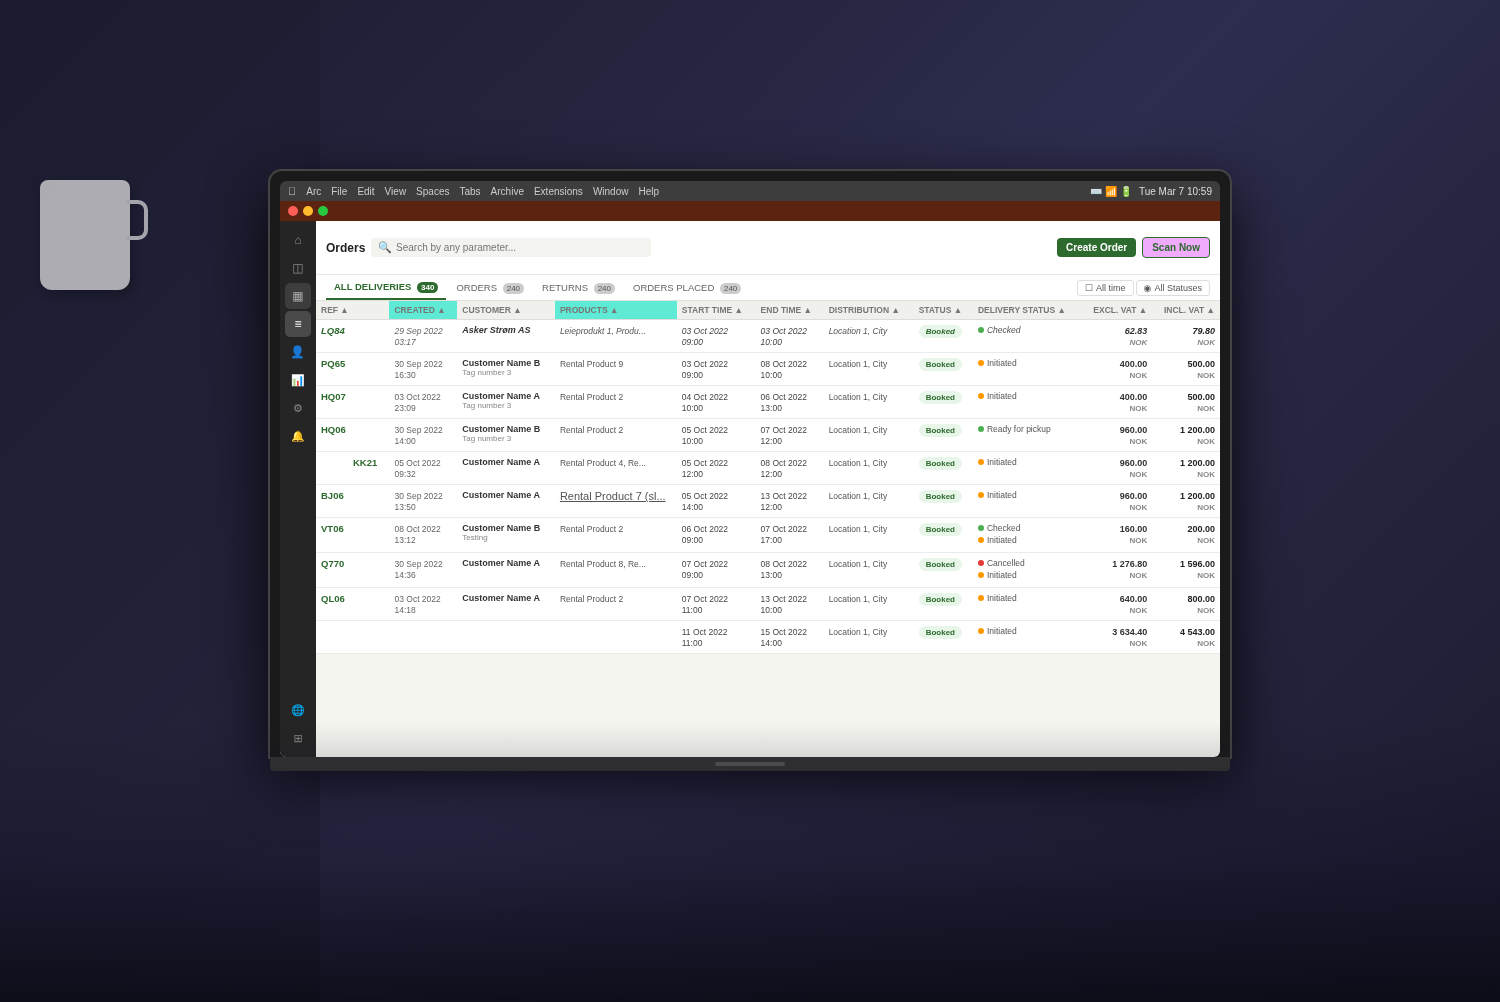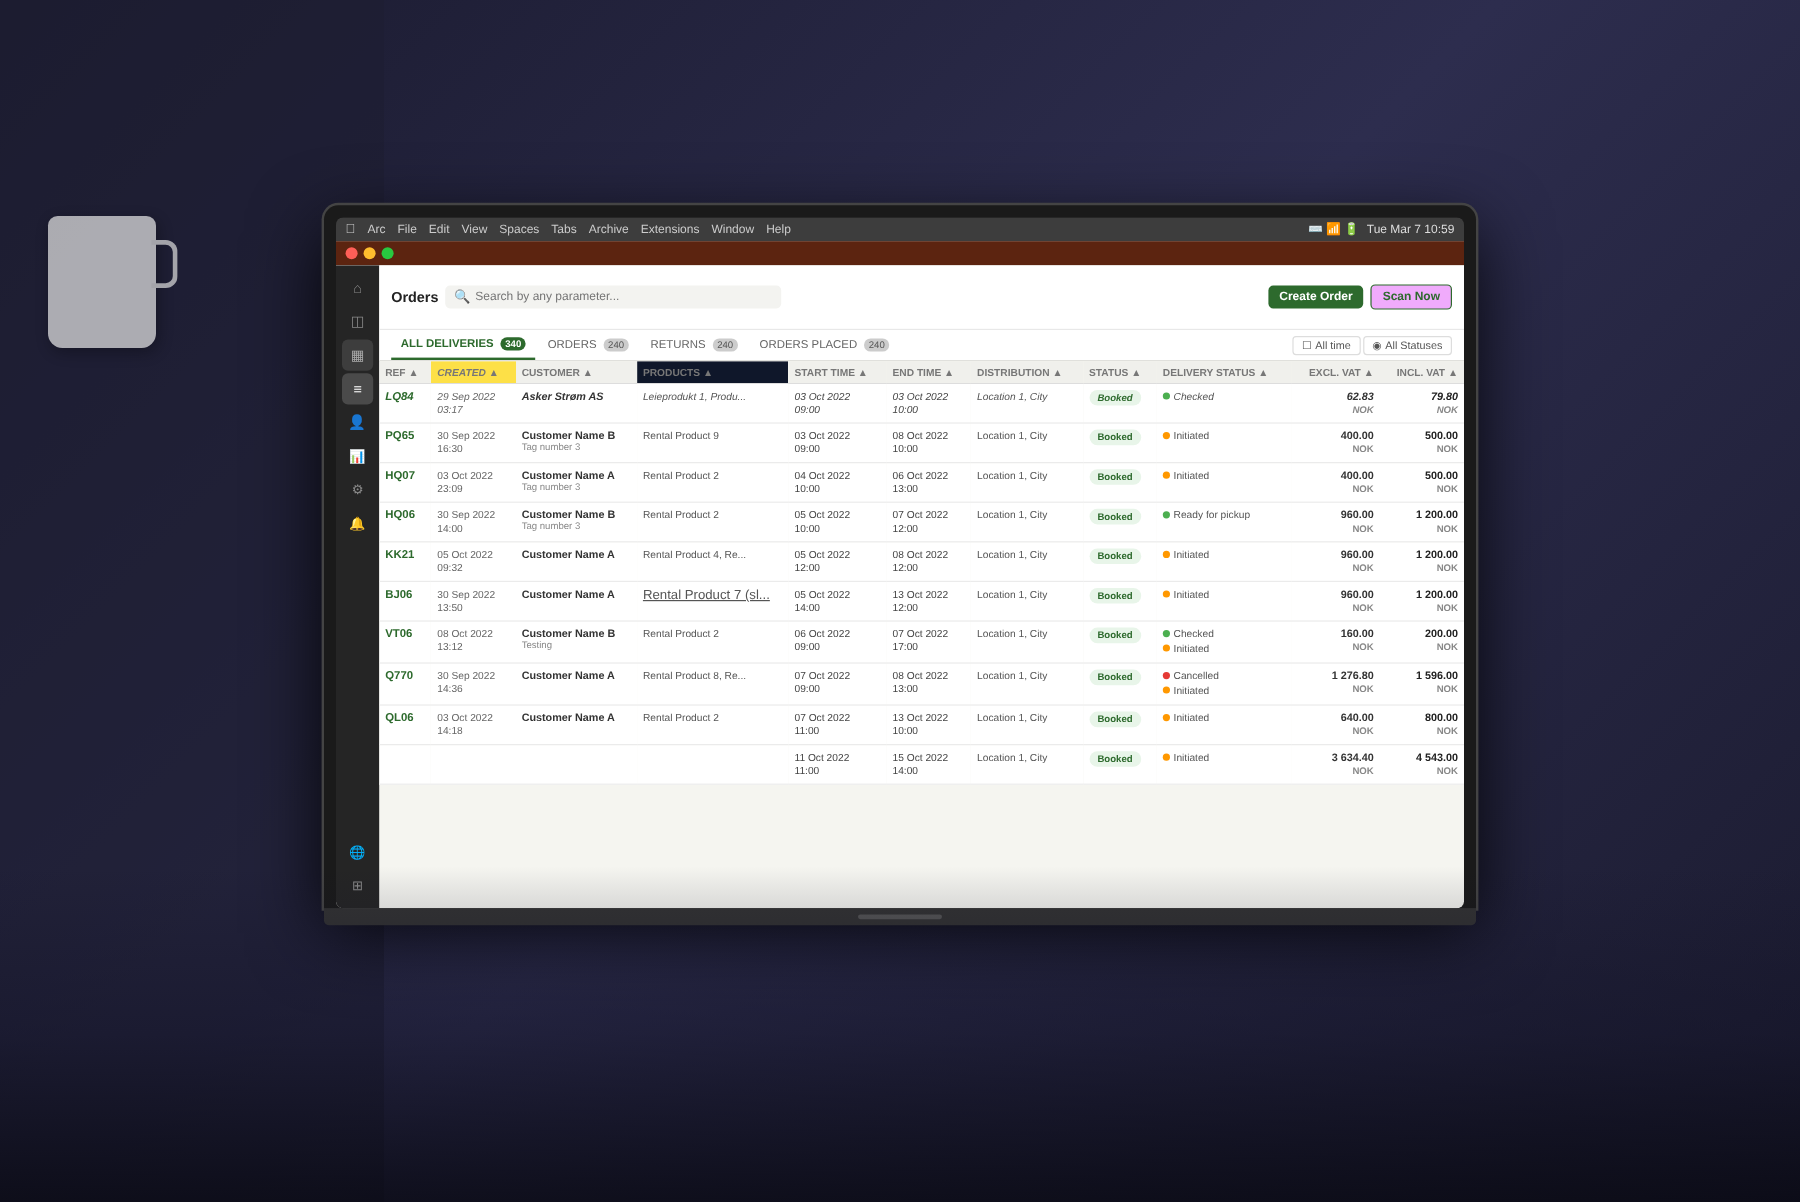--- a/index.html
+++ b/index.html
@@ -140,23 +140,23 @@
                     <span>All Statuses</span>
                 </div>
               </div>
 
 
               <div style="overflow-y:auto;flex:1;">
                 <table style="width:100%;border-collapse:collapse;font-size:9px;">
                   <thead>
                     <tr>
                       <th style="background:#f0f0ec;border-bottom:1px solid #ddd;padding:4px 5px;text-align:left;font-size:8.5px;color:#777;font-weight:700;white-space:nowrap;position:sticky;top:0;">REF ▲</th>
-                      <th style="background:#fde047;border-bottom:1px solid #ddd;padding:4px 5px;text-align:left;font-size:8.5px;color:#777;font-weight:700;white-space:nowrap;position:sticky;top:0;font-style:italic;">CREATED ▲</th>
+                      <th style="background:#5eead4;border-bottom:1px solid #ddd;padding:4px 5px;text-align:left;font-size:8.5px;color:#777;font-weight:700;white-space:nowrap;position:sticky;top:0;">CREATED ▲</th>
                       <th style="background:#f0f0ec;border-bottom:1px solid #ddd;padding:4px 5px;text-align:left;font-size:8.5px;color:#777;font-weight:700;white-space:nowrap;position:sticky;top:0;">CUSTOMER ▲</th>
-                      <th style="background:#0f172a;border-bottom:1px solid #ddd;padding:4px 5px;text-align:left;font-size:8.5px;color:#777;font-weight:700;white-space:nowrap;position:sticky;top:0;">PRODUCTS ▲</th>
+                      <th style="background:#5eead4;border-bottom:1px solid #ddd;padding:4px 5px;text-align:left;font-size:8.5px;color:#777;font-weight:700;white-space:nowrap;position:sticky;top:0;">PRODUCTS ▲</th>
                       <th style="background:#f0f0ec;border-bottom:1px solid #ddd;padding:4px 5px;text-align:left;font-size:8.5px;color:#777;font-weight:700;white-space:nowrap;position:sticky;top:0;">START TIME ▲</th>
                       <th style="background:#f0f0ec;border-bottom:1px solid #ddd;padding:4px 5px;text-align:left;font-size:8.5px;color:#777;font-weight:700;white-space:nowrap;position:sticky;top:0;">END TIME ▲</th>
                       <th style="background:#f0f0ec;border-bottom:1px solid #ddd;padding:4px 5px;text-align:left;font-size:8.5px;color:#777;font-weight:700;white-space:nowrap;position:sticky;top:0;">DISTRIBUTION ▲</th>
                       <th style="background:#f0f0ec;border-bottom:1px solid #ddd;padding:4px 5px;text-align:left;font-size:8.5px;color:#777;font-weight:700;white-space:nowrap;position:sticky;top:0;">STATUS ▲</th>
                       <th style="background:#f0f0ec;border-bottom:1px solid #ddd;padding:4px 5px;text-align:left;font-size:8.5px;color:#777;font-weight:700;white-space:nowrap;position:sticky;top:0;">DELIVERY STATUS ▲</th>
                       <th style="background:#f0f0ec;border-bottom:1px solid #ddd;padding:4px 5px;text-align:right;font-size:8.5px;color:#777;font-weight:700;white-space:nowrap;position:sticky;top:0;">EXCL. VAT ▲</th>
                       <th style="background:#f0f0ec;border-bottom:1px solid #ddd;padding:4px 5px;text-align:right;font-size:8.5px;color:#777;font-weight:700;white-space:nowrap;position:sticky;top:0;">INCL. VAT ▲</th>
                     </tr>
                   </thead>
                   <tbody id="orders-tbody">
@@ -246,21 +246,21 @@
     <td style="padding:5px 5px;vertical-align:top;">
                           <div style="display:flex;align-items:center;gap:3px;margin-bottom:2px;">
        <span style="display:inline-block;width:6px;height:6px;border-radius:50%;background:#4caf50;flex-shrink:0;"></span>
        <span style="font-size:8.5px;color:#555;">Ready for pickup</span>
      </div>
                         </td>
     <td style="padding:5px 5px;vertical-align:top;text-align:right;"><span style="font-size:9px;font-weight:600;color:#333;">960.00<br><span style="font-size:8px;color:#888;">NOK</span></span></td>
     <td style="padding:5px 5px;vertical-align:top;text-align:right;"><span style="font-size:9px;font-weight:700;color:#222;">1 200.00<br><span style="font-size:8px;color:#888;">NOK</span></span></td>
   </tr>
                       <tr style="border-bottom: 1px solid rgb(235, 235, 235); background: rgb(255, 255, 255); cursor: pointer;">
-    <td style="padding:5px 5px;vertical-align:top;"><span style="color:#2d6a2d;font-weight:700;font-size:9.5px;">KK21</span></td>
+    <td style="padding:5px 5px;vertical-align:top;"><span style="color:#2d6a2d;font-weight:700;font-size:9.5px;margin-left:32px;">KK21</span></td>
     <td style="padding:5px 5px;vertical-align:top;"><span style="font-size:8.5px;color:#666;white-space:nowrap;">05 Oct 2022<br>09:32</span></td>
     <td style="padding:5px 5px;vertical-align:top;">
       <div style="font-size:9px;font-weight:600;color:#333;">Customer Name A</div>
 
     </td>
     <td style="padding:5px 5px;vertical-align:top;max-width:110px;"><span style="font-size:8.5px;color:#555;">Rental Product 4, Re...</span></td>
     <td style="padding:5px 5px;vertical-align:top;"><span style="font-size:8.5px;color:#444;white-space:nowrap;">05 Oct 2022<br>12:00</span></td>
     <td style="padding:5px 5px;vertical-align:top;"><span style="font-size:8.5px;color:#444;white-space:nowrap;">08 Oct 2022<br>12:00</span></td>
     <td style="padding:5px 5px;vertical-align:top;"><span style="font-size:8.5px;color:#555;">Location 1, City</span></td>
     <td style="padding:5px 5px;vertical-align:top;">

